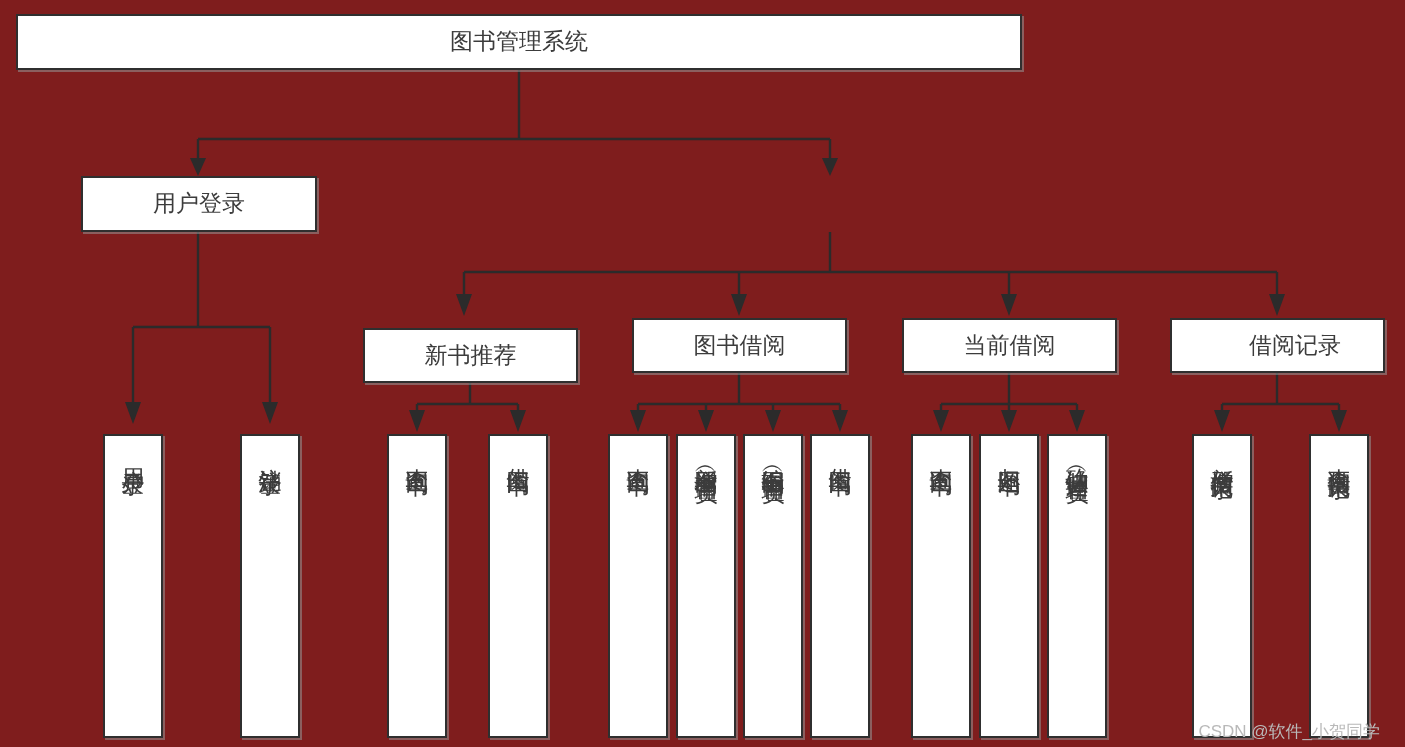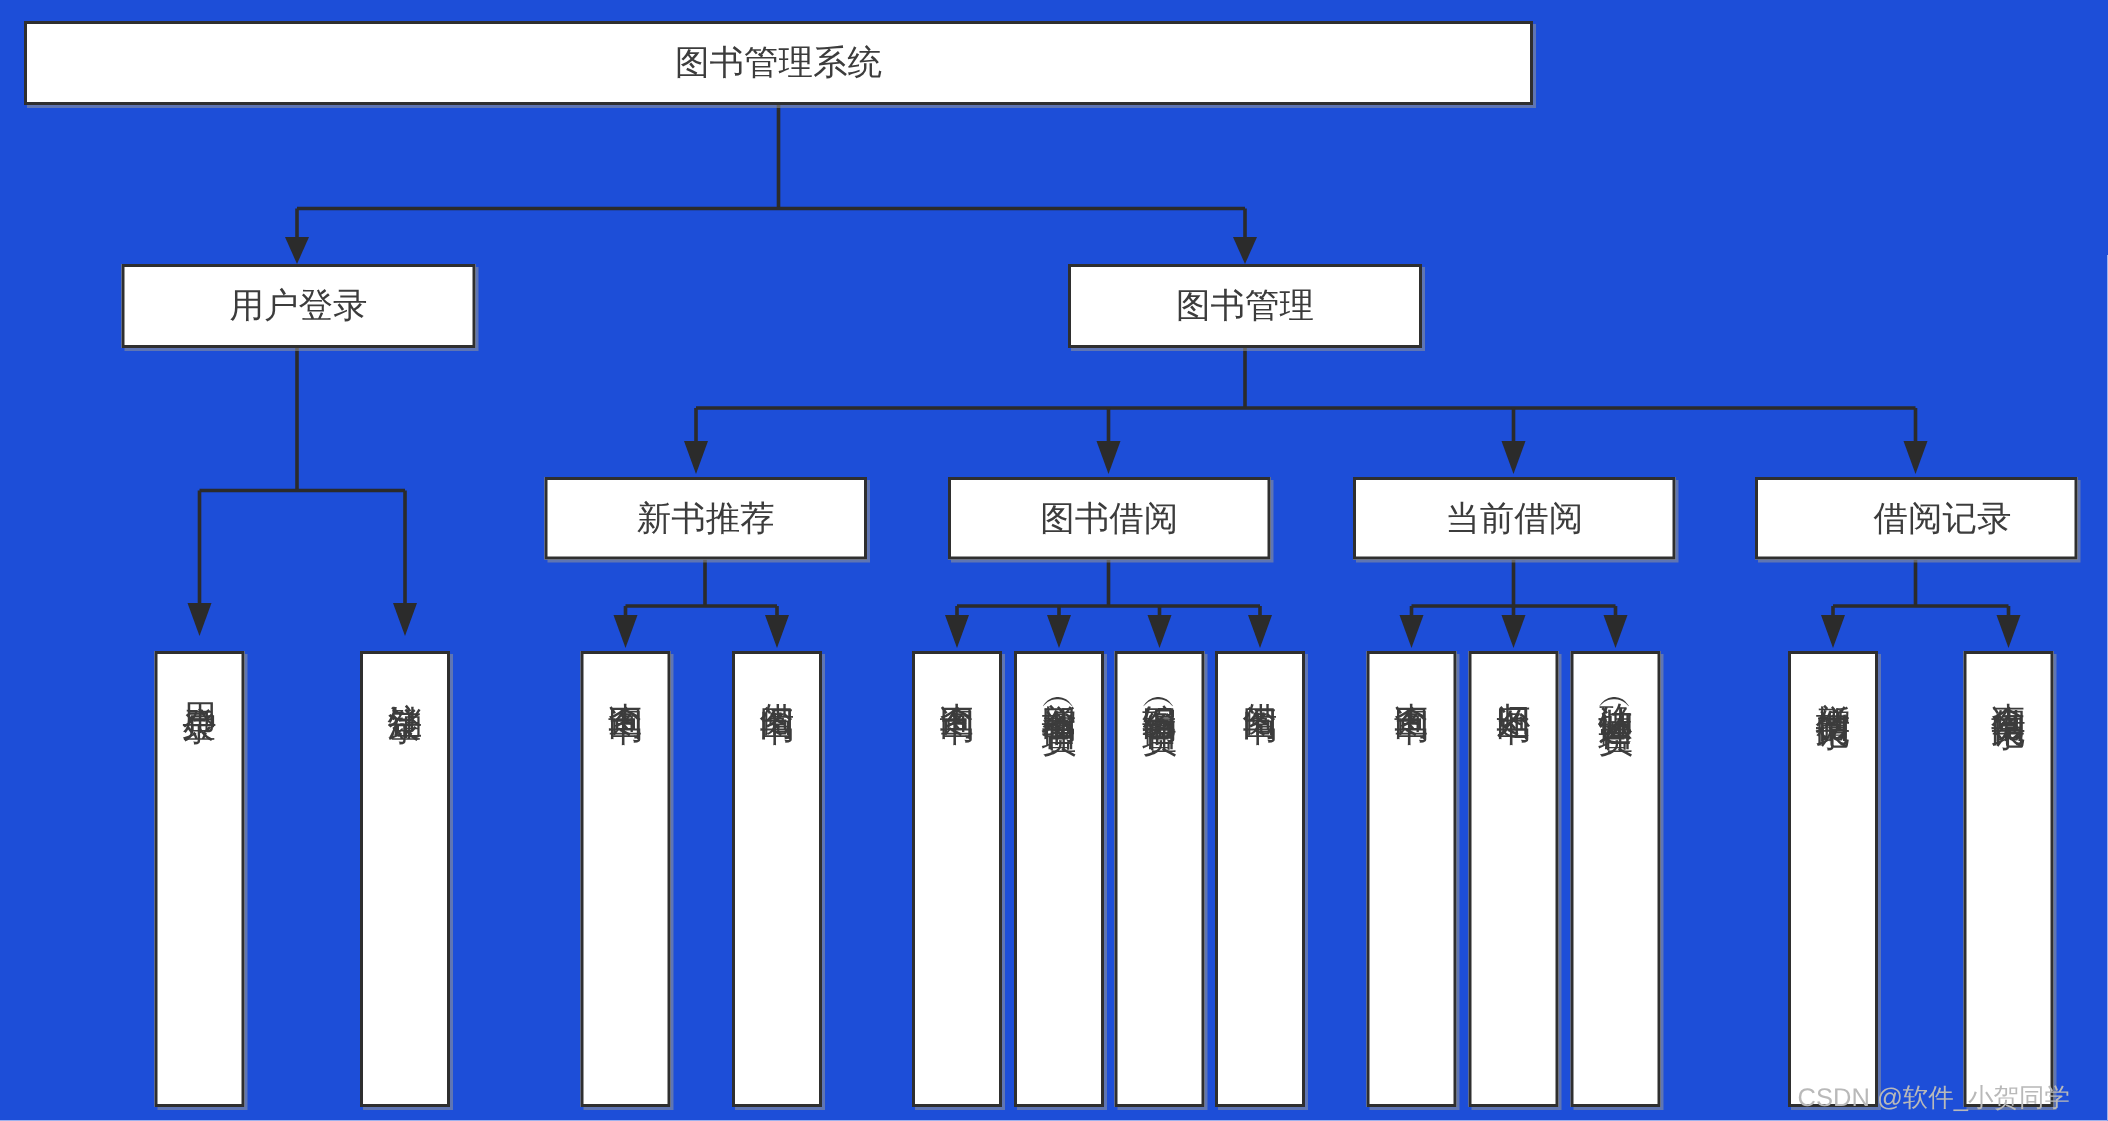--- a/index.html
+++ b/index.html
@@ -8,21 +8,21 @@
     padding: 0;
     background: #ffffff;
   }
   body {
     font-family: "Liberation Sans", "DejaVu Sans", sans-serif;
   }
   #diagram-root {
     position: relative;
     width: 1405px;
     height: 747px;
-    background: #1d4ed8;
+    background: #7f1d1d;
     overflow: hidden;
   }
   
   #connector-layer {
     position: absolute;
     left: 0; top: 0;
     width: 1405px;
     height: 747px;
     pointer-events: none;
   }
@@ -171,25 +171,22 @@
   </svg>
 
   <div class="node root horiz" style="left:16px; top:14px; width:1006px; height:56px;">
     <span class="label">图书管理系统</span>
   </div>
 
   <div class="node horiz" style="left:81px; top:176px; width:236px; height:56px;">
     <span class="label">用户登录</span>
   </div>
 
-  <div class="node horiz" style="left:712px; top:176px; width:236px; height:56px;">
-    <span class="label">图书管理</span>
-  </div>
-
-  <div class="node horiz" style="left:363px; top:318px; width:215px; height:55px;">
+
+  <div class="node horiz" style="left:363px; top:328px; width:215px; height:55px;">
     <span class="label">新书推荐</span>
   </div>
 
   <div class="node horiz" style="left:902px; top:318px; width:215px; height:55px;">
     <span class="label">当前借阅</span>
   </div>
 
   <div class="node horiz" style="left:632px; top:318px; width:215px; height:55px;">
     <span class="label">图书借阅</span>
   </div>

